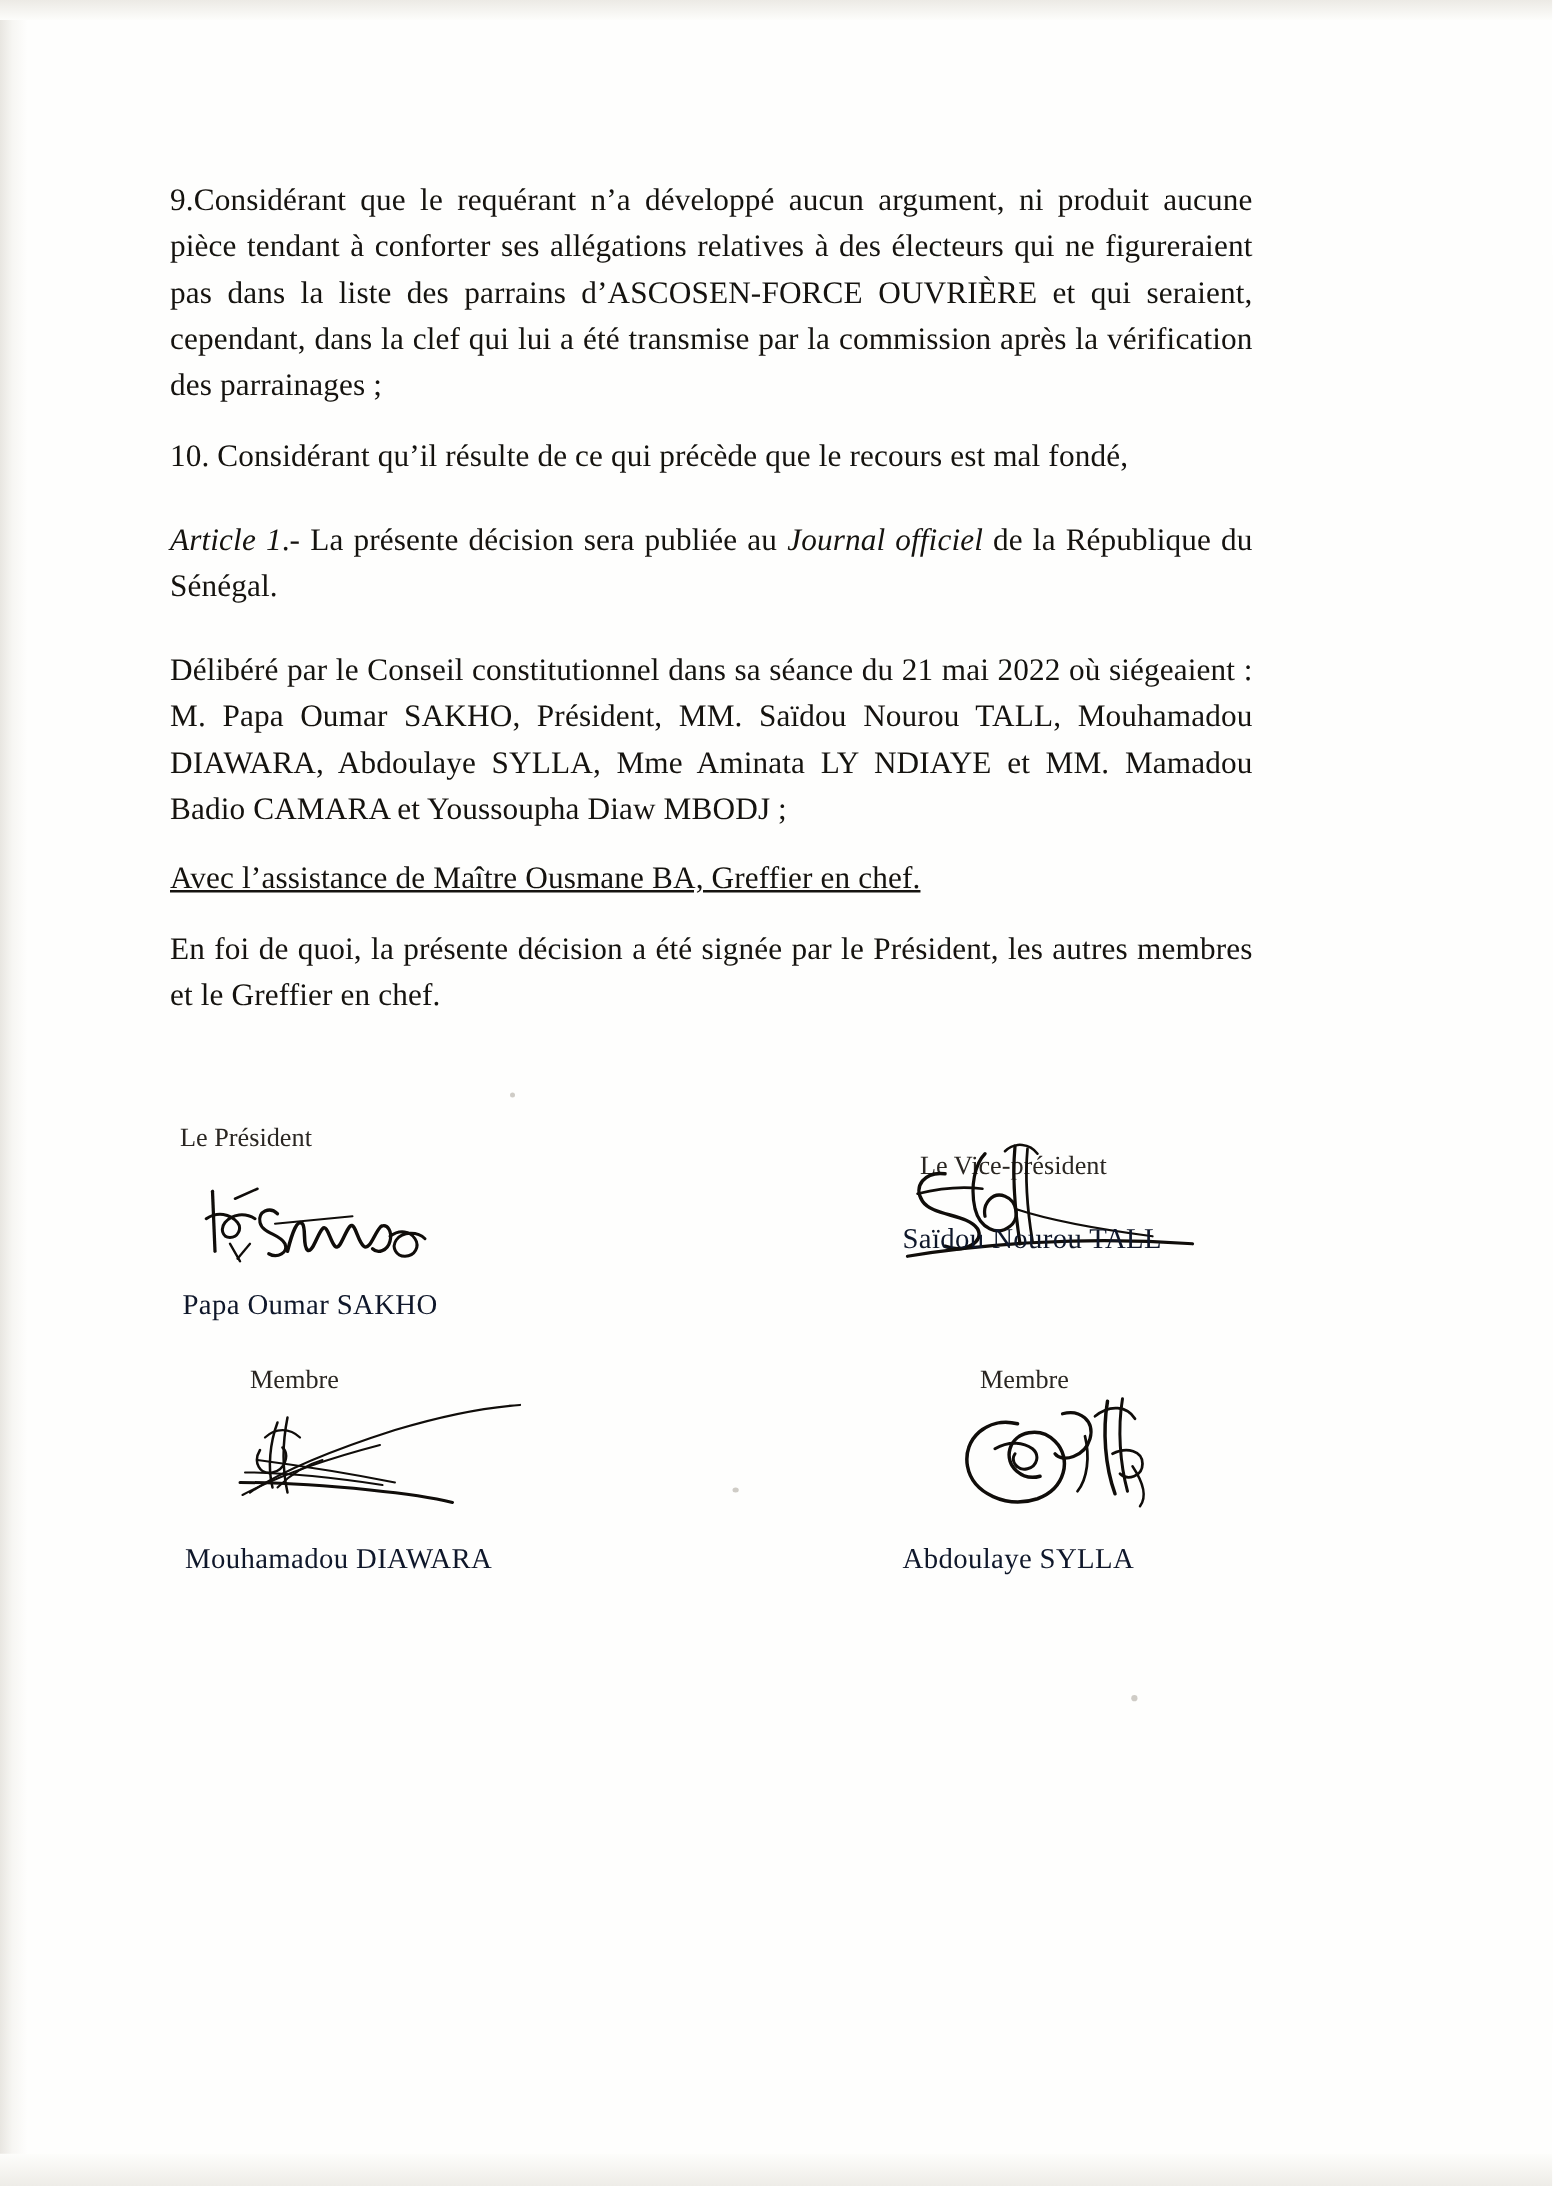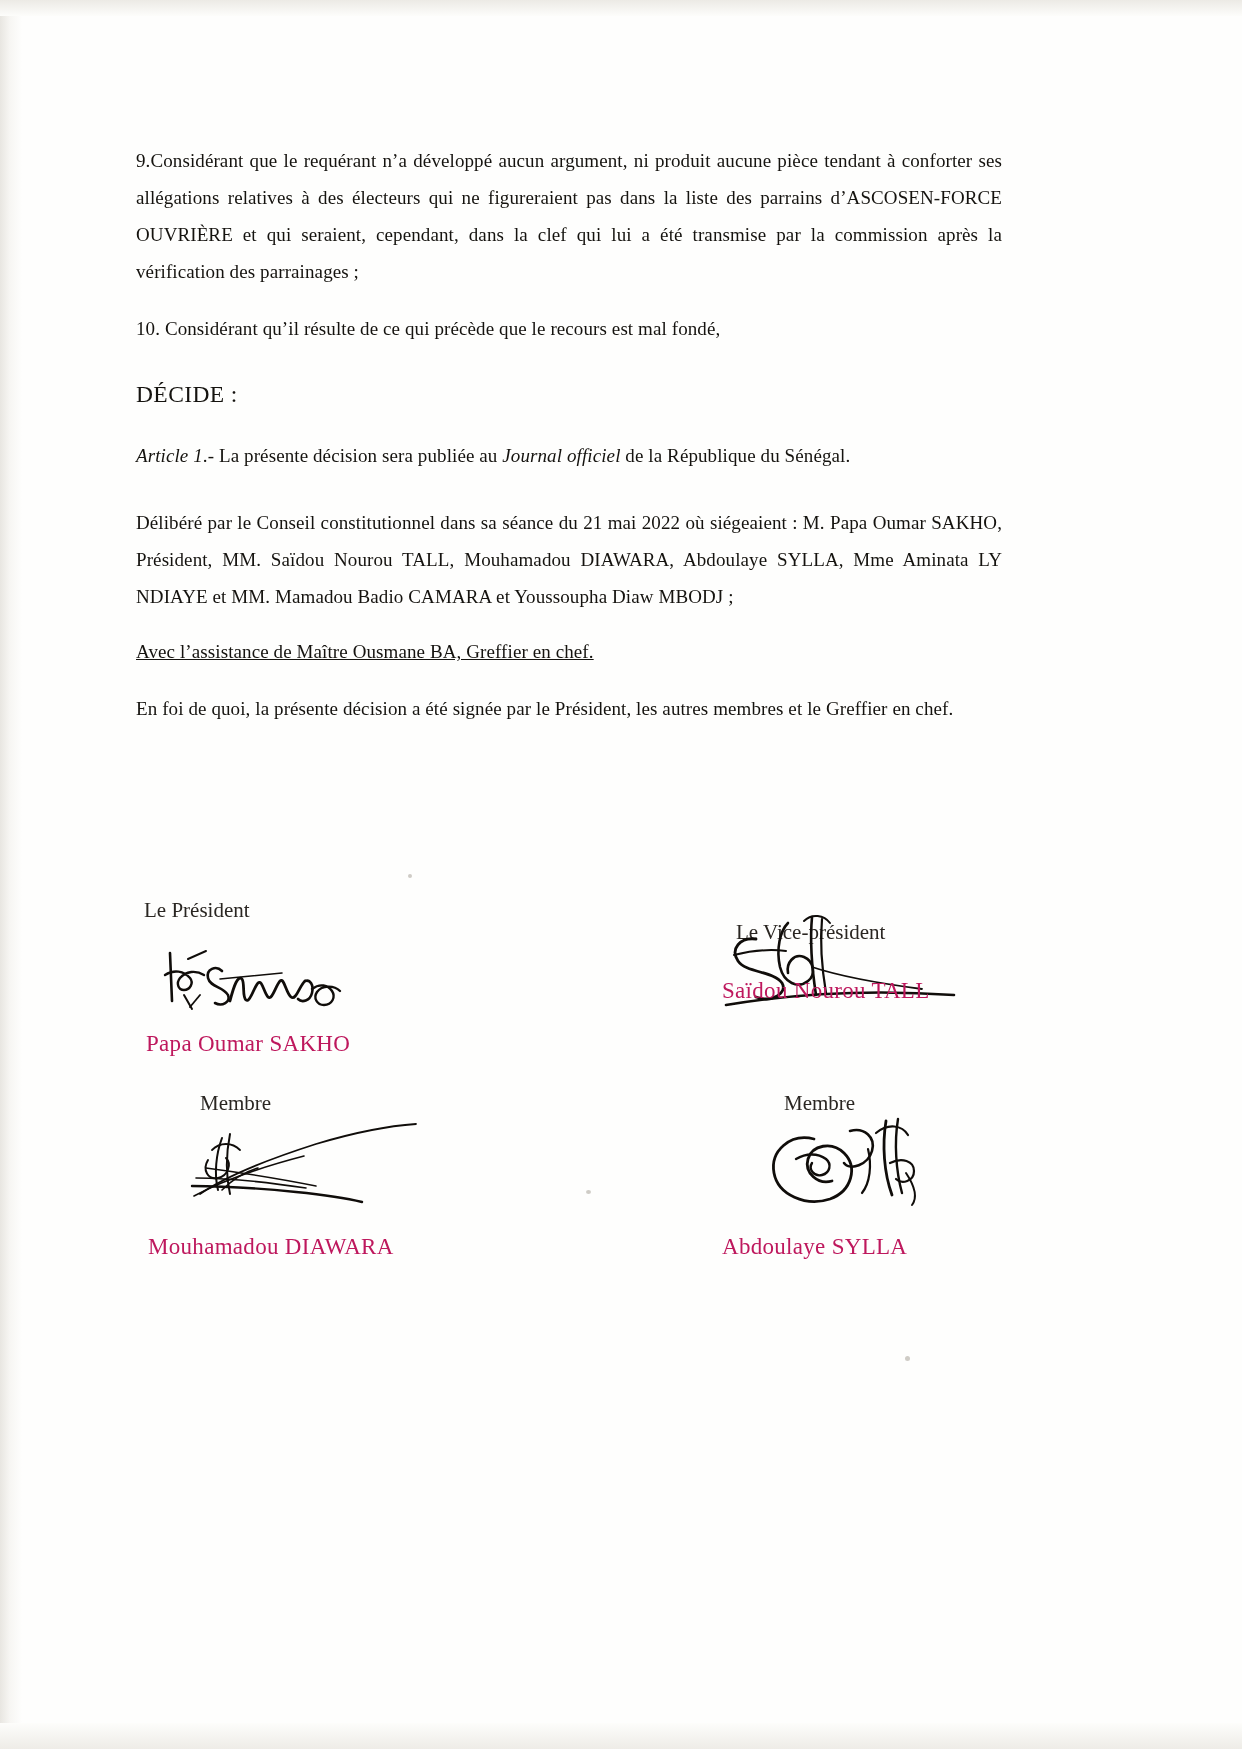--- a/index.html
+++ b/index.html
@@ -43,21 +43,21 @@
 
   .body-block {
     position: absolute;
     left: 136px;
     top: 142px;
     width: 866px;
   }
 
   p.para {
     margin: 0 0 20px 0;
-    font-size: 19px;
+    font-size: 25px;
     line-height: 37px;
     text-align: justify;
     text-justify: inter-word;
     letter-spacing: 0.1px;
   }
   p.para.tight { margin-bottom: 18px; }
   p.para.gap-lg { margin-bottom: 30px; }
   p.para.gap-xl { margin-bottom: 20px; text-decoration: underline; }
 
   .heading-decide {
@@ -87,21 +87,21 @@
     font-size: 21px;
     line-height: 26px;
     color: #2a2622;
     white-space: nowrap;
   }
   .sign-name {
     position: absolute;
     font-size: 23px;
     line-height: 28px;
     letter-spacing: 0.3px;
-    color: #be185d;
+    color: #0f172a;
     white-space: nowrap;
   }
   .sig-svg {
     position: absolute;
     pointer-events: none;
   }
   .sig-svg path, .sig-svg polyline {
     fill: none;
     stroke: #100d0a;
     stroke-linecap: round;
@@ -126,21 +126,20 @@
   <div class="speck" style="left:586px; top:1190px; width:5px; height:4px;"></div>
   <div class="speck" style="left:905px; top:1356px; width:5px; height:5px;"></div>
   <div class="speck" style="left:408px; top:874px; width:4px; height:4px;"></div>
 
   <div class="body-block">
 
     <p class="para">9.Considérant que le requérant n’a développé aucun argument, ni produit aucune pièce tendant à conforter ses allégations relatives à des électeurs qui ne figureraient pas dans la liste des parrains d’ASCOSEN-FORCE OUVRIÈRE et qui seraient, cependant, dans la clef qui lui a été transmise par la commission après la vérification des parrainages ;</p>
 
     <p class="para gap-lg">10. Considérant qu’il résulte de ce qui précède que le recours est mal fondé,</p>
 
-    <p class="heading-decide">DÉCIDE :</p>
 
 
     <p class="para gap-lg">
       <span class="article-label">Article 1</span><span>.- La présente décision sera publiée au </span><span class="italic">Journal officiel</span><span> de la République du Sénégal.</span>
     </p>
 
     <p class="para tight">Délibéré par le Conseil constitutionnel dans sa séance du 21 mai 2022 où siégeaient : M. Papa Oumar SAKHO, Président, MM. Saïdou Nourou TALL, Mouhamadou DIAWARA, Abdoulaye SYLLA, Mme Aminata LY NDIAYE et MM. Mamadou Badio CAMARA et Youssoupha Diaw MBODJ ;</p>
 
     <p class="para gap-xl">Avec l’assistance de Maître Ousmane BA, Greffier en chef.</p>
 

